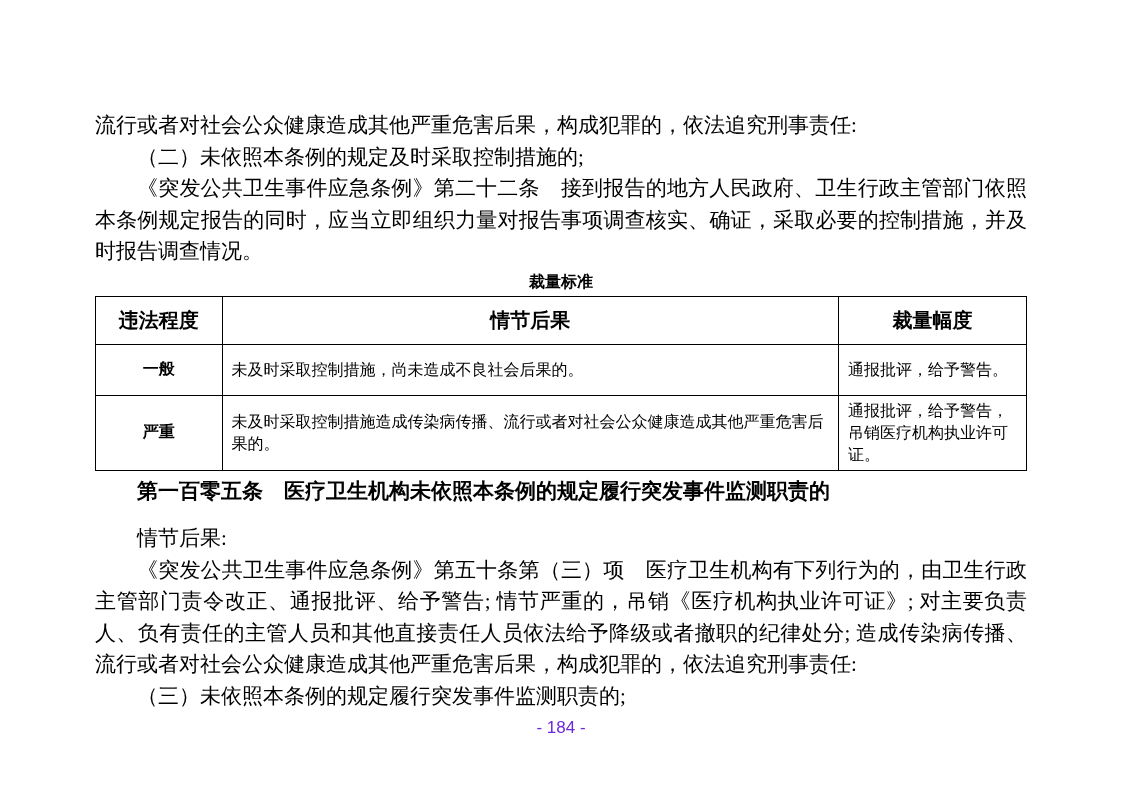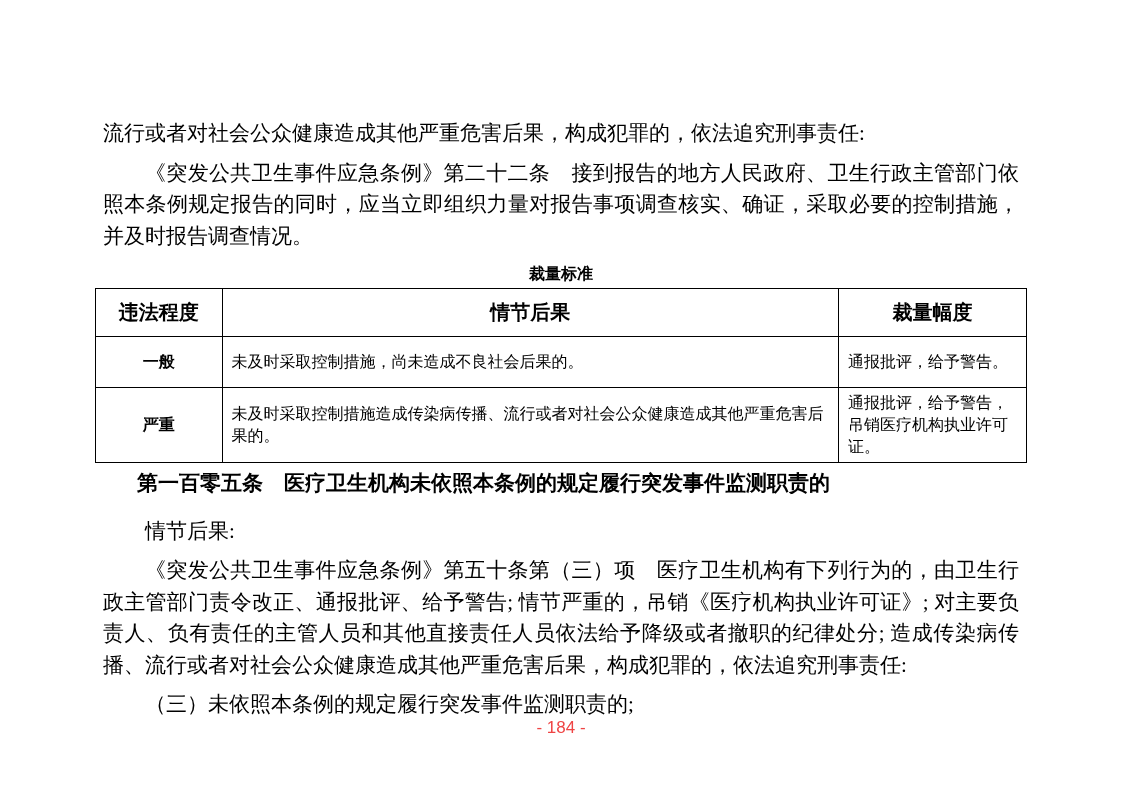--- a/index.html
+++ b/index.html
@@ -15,21 +15,21 @@
     color: #000000;
     overflow: hidden;
   }
   .content {
     position: absolute;
     left: 95px;
     top: 110px;
     width: 932px;
   }
   .par {
-    margin: 8px;
+    margin: 0;
     font-family: "Liberation Serif", "DejaVu Serif", serif;
     font-size: 21px;
     line-height: 31.5px;
     text-align: justify;
     color: #000000;
   }
   .indent { text-indent: 2em; }
   .table-title {
     font-family: "Liberation Sans", "DejaVu Sans", sans-serif;
     font-weight: bold;
@@ -82,30 +82,31 @@
   }
   .footer {
     position: absolute;
     left: 0;
     right: 0;
     top: 716px;
     text-align: center;
     font-family: "Liberation Sans", "DejaVu Sans", sans-serif;
     font-size: 17px;
     line-height: 24px;
-    color: #ef4444;
+    color: #6d28d9;
   }
 </style>
 </head>
 <body>
 
 <div class="page">
   <div class="content">
 
     <p class="par">流行或者对社会公众健康造成其他严重危害后果，构成犯罪的，依法追究刑事责任:</p>
+    <p class="par indent">（二）未依照本条例的规定及时采取控制措施的;</p>
     <p class="par indent">《突发公共卫生事件应急条例》第二十二条　接到报告的地方人民政府、卫生行政主管部门依照本条例规定报告的同时，应当立即组织力量对报告事项调查核实、确证，采取必要的控制措施，并及时报告调查情况。</p>
 
     <div class="table-title">裁量标准</div>
 
     <table class="standards">
       <colgroup>
         <col style="width:13.6%">
         <col style="width:66.2%">
         <col style="width:20.2%">
       </colgroup>

